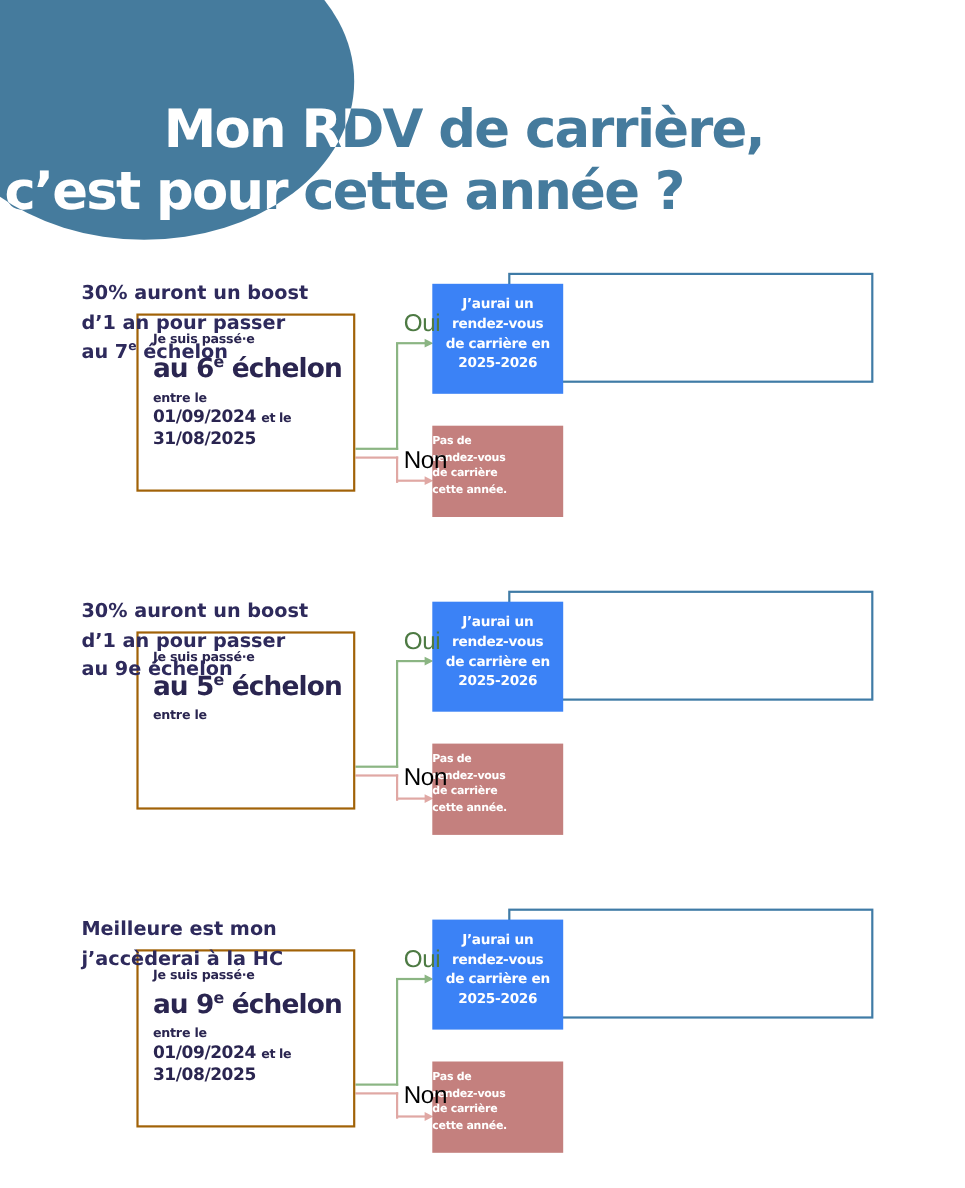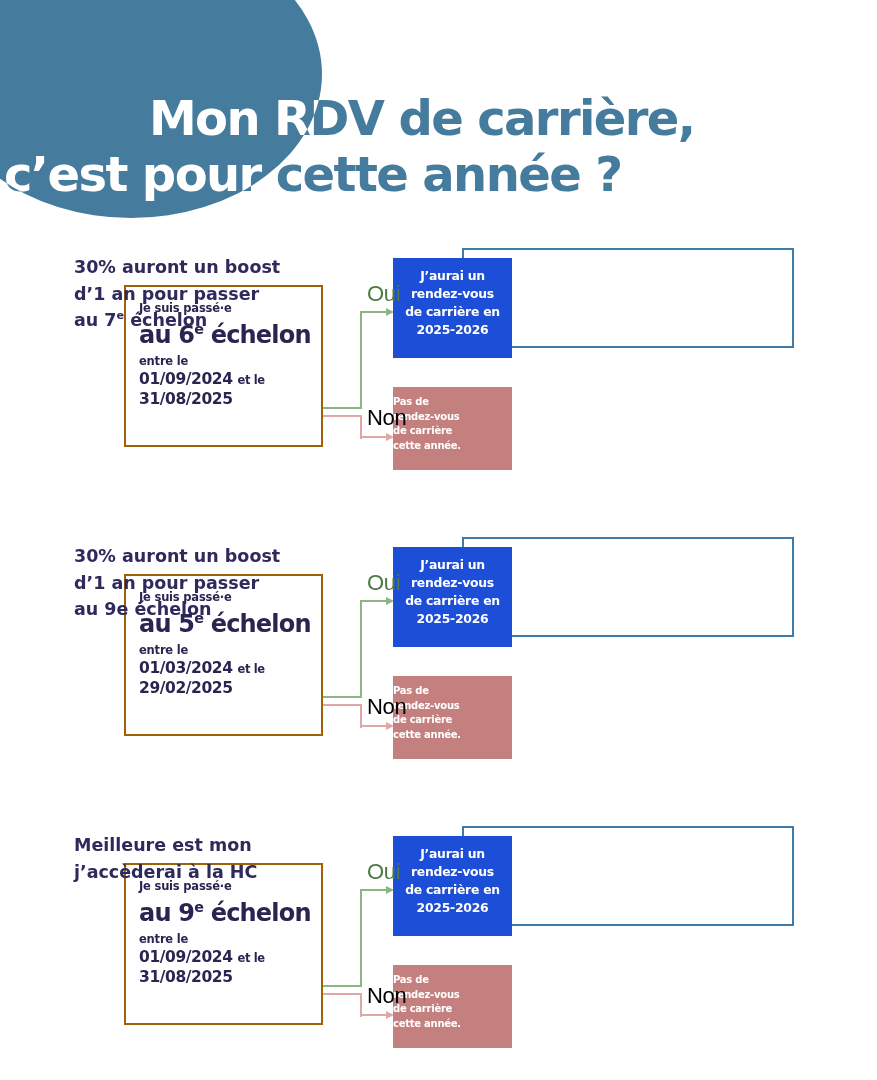--- a/index.html
+++ b/index.html
@@ -157,21 +157,21 @@
     margin-top: 40px;
   }
 
   
   .green-box {
     position: absolute;
     left: 393px;
     top: 18px;
     width: 119px;
     height: 100px;
-    background: #1d4ed8;
+    background: #3b82f6;
     color: #ffffff;
     font-family: "DejaVu Sans", sans-serif;
     font-weight: bold;
     font-size: 12.4px;
     line-height: 1.45;
     text-align: center;
     padding-top: 9px;
     letter-spacing: -0.25px;
     z-index: 4;
   }
@@ -309,21 +309,20 @@
     <div class="connector conn-no-h2"></div>
     <div class="arrow arrow-no"></div>
 
     <div class="lbl-yes">Oui</div>
     <div class="lbl-no">Non</div>
 
     <div class="question-box">
       <div class="q-small">Je suis passé·e</div>
       <div class="q-big"><span>au 5</span><sup>e</sup><span> échelon</span></div>
       <div class="q-small">entre le</div>
-      <div class="q-dates"><span>01/03/2024</span> <span class="lbl">et le</span><br><span>29/02/2025</span></div>
     </div>
 
     <div class="green-box" style="white-space:pre-line">J’aurai un
 rendez-vous
 de carrière en
 2025-2026</div>
     <div class="pink-box" style="white-space:pre-line">Pas de
 rendez-vous
 de carrière
 cette année.</div>

